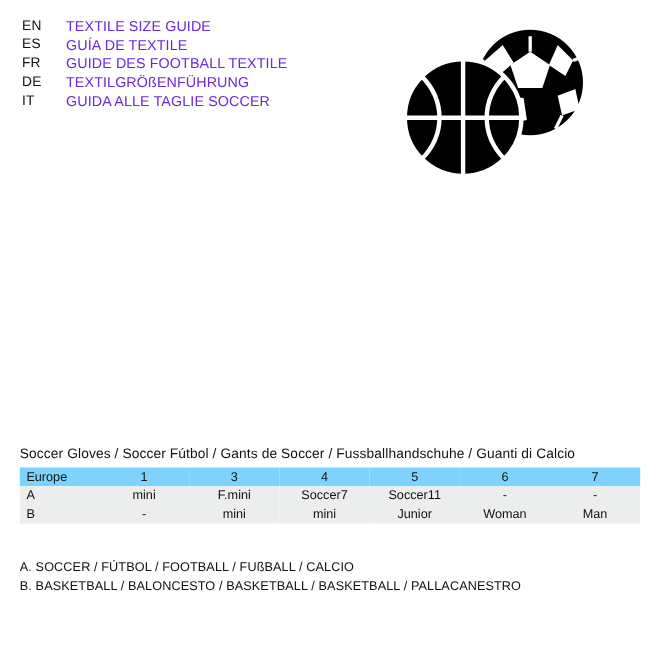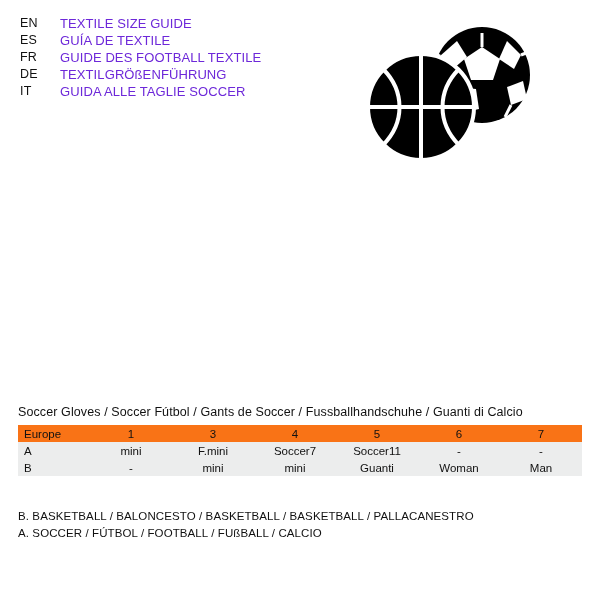--- a/index.html
+++ b/index.html
@@ -74,21 +74,21 @@
   table.size-table td {
     font-size: 11.5px;
     color: #111;
     height: 17px;
     padding: 0;
     text-align: center;
     vertical-align: middle;
     border: none;
   }
   table.size-table tr.header-row td {
-    background: #f97316;
+    background: #7dd3fc;
   }
   table.size-table tr.body-row td {
     background: #eceded;
   }
   table.size-table td.rowlabel {
     text-align: left;
     padding-left: 6px;
   }
 
   
@@ -192,24 +192,24 @@
         <td>Soccer7</td>
         <td>Soccer11</td>
         <td>-</td>
         <td>-</td>
       </tr>
       <tr class="body-row">
         <td class="rowlabel">B</td>
         <td>-</td>
         <td>mini</td>
         <td>mini</td>
-        <td>Guanti</td>
+        <td>Junior</td>
         <td>Woman</td>
         <td>Man</td>
       </tr>
     </tbody>
   </table>
 </div>
 
 <div id="footnotes">
+  <div class="footnote">A.  SOCCER / FÚTBOL / FOOTBALL / FUßBALL / CALCIO</div>
   <div class="footnote">B. BASKETBALL / BALONCESTO / BASKETBALL / BASKETBALL / PALLACANESTRO</div>
-  <div class="footnote">A.  SOCCER / FÚTBOL / FOOTBALL / FUßBALL / CALCIO</div>
 </div>
 
 </body></html>

